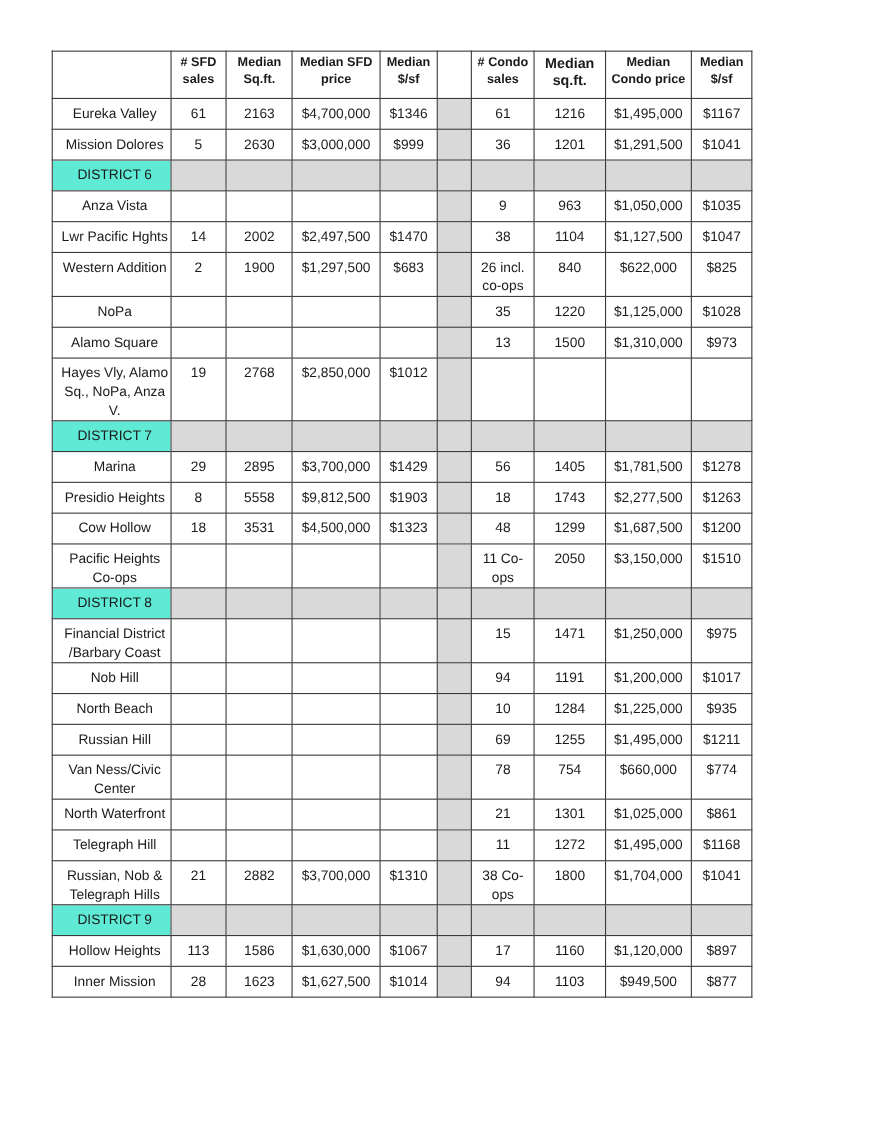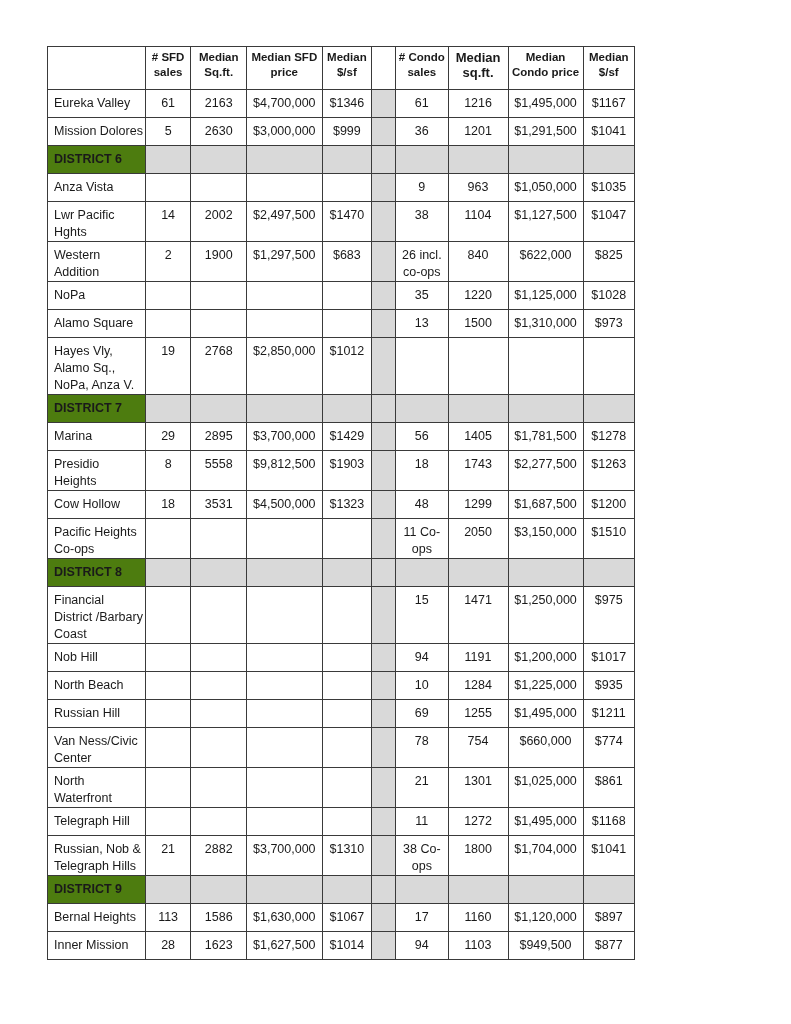--- a/index.html
+++ b/index.html
@@ -1,36 +1,36 @@
 <!DOCTYPE html>
 <html><head>
   <meta charset="utf-8">
   <style>
     html, body { margin: 0; padding: 0; background: #ffffff; }
     body { width: 791px; height: 1024px; position: relative; overflow: hidden; }
-    .page { position: absolute; left: 0; top: 0; width: 635px; height: 1024px; background: #fff; }
+    .page { position: absolute; left: 0; top: 0; width: 684px; height: 1024px; background: #fff; }
     table.data {
       position: absolute; left: 47px; top: 46px;
       border-collapse: collapse; table-layout: fixed;
       font-family: "Liberation Sans", sans-serif;
       font-size: 12.5px; color: #1a1a1a;
     }
     table.data td, table.data th {
       border: 1px solid #3a3a3a;
       padding: 0; vertical-align: top; overflow: hidden;
     }
     table.data th {
       font-weight: bold; font-size: 11.5px; line-height: 15px; text-align: center;
       padding-top: 3px;
     }
     table.data th.big { font-size: 13px; }
-    td.name { text-align: left; padding: 5px 0 0 6px !important; line-height: 17px; }
+    td.name { text-align: center; padding: 5px 0 0 6px !important; line-height: 17px; }
     td.num { text-align: center; padding-top: 5px !important; line-height: 17px; }
     tr.district td { background: #d9d9d9; }
-    tr.district td.name { background: #4d7c0f; font-weight: bold; }
+    tr.district td.name { background: #5eead4; font-weight: normal; }
     td.gap { background: #d9d9d9; }
     tr.h1 { height: 43px; }
     tr.r1 { height: 28px; }
     tr.r2 { height: 36px; }
     tr.rd { height: 28px; }
   </style>
 </head>
 <body>
 
 <div class="page">
@@ -344,21 +344,21 @@
           <td class="num"></td>
           <td class="num"></td>
           <td class="num"></td>
           <td class="gap"></td>
           <td class="num"></td>
           <td class="num"></td>
           <td class="num"></td>
           <td class="num"></td>
         </tr>
         <tr class="r1">
-          <td class="name">Bernal Heights</td>
+          <td class="name">Hollow Heights</td>
           <td class="num">113</td>
           <td class="num">1586</td>
           <td class="num">$1,630,000</td>
           <td class="num">$1067</td>
           <td class="gap"></td>
           <td class="num">17</td>
           <td class="num">1160</td>
           <td class="num">$1,120,000</td>
           <td class="num">$897</td>
         </tr>

